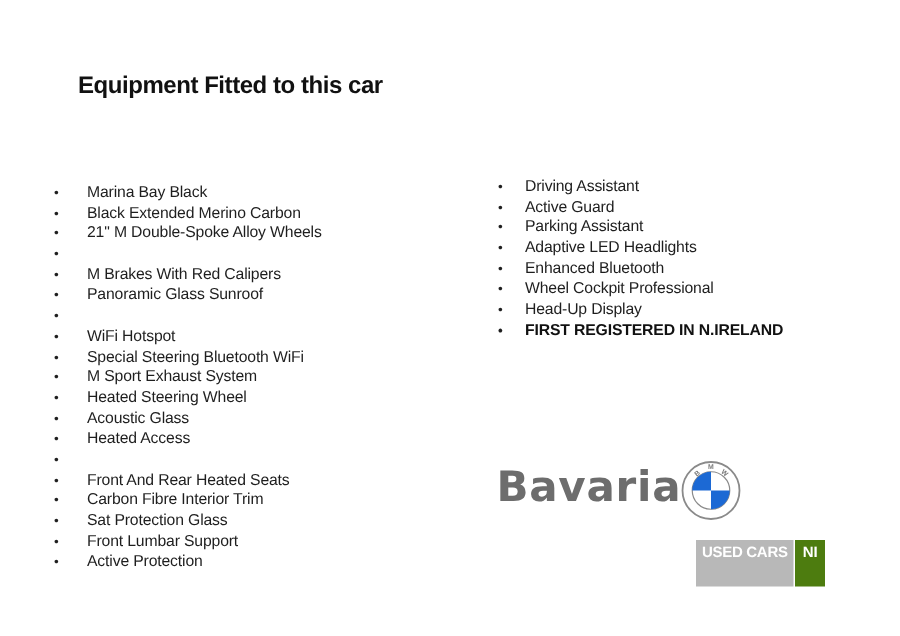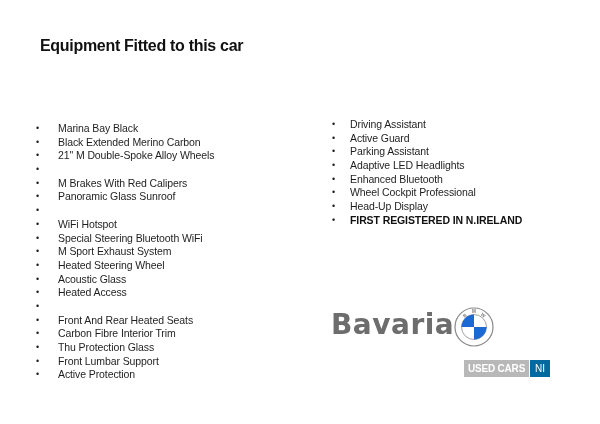--- a/index.html
+++ b/index.html
@@ -16,21 +16,21 @@
       color: #1a1a1a;
     }
     .title {
       position: absolute;
       left: 40px;
       top: 37px;
       font-size: 16px;
       font-weight: bold;
       letter-spacing: -0.3px;
       color: #111111;
-      margin: 0;
+      margin: 12px;
     }
     .list {
       position: absolute;
       list-style: none;
       margin: 0;
       padding: 0;
     }
     .list li {
       position: relative;
       height: 13.7px;
@@ -75,37 +75,37 @@
       position: absolute;
       left: 454px;
       top: 307px;
       width: 40px;
       height: 40px;
     }
     .badge {
       position: absolute;
       left: 464px;
       top: 360px;
-      height: 17px;
+      height: 31px;
       display: flex;
     }
     .badge .used {
       background: #b8b8b8;
       color: #ffffff;
       font-size: 10px;
       font-weight: bold;
       line-height: 17px;
       padding: 0 4px;
       letter-spacing: -0.2px;
     }
     .badge .ni {
-      background: #0369a1;
+      background: #4d7c0f;
       color: #ffffff;
       font-size: 10px;
-      font-weight: normal;
+      font-weight: bold;
       line-height: 17px;
       padding: 0 5px;
       margin-left: 1px;
     }
   </style>
 </head>
 <body>
 
 <h1 class="title">Equipment Fitted to this car</h1>
 
@@ -119,21 +119,21 @@
   <li><span class="bullet">•</span></li>
   <li><span class="bullet">•</span><span>WiFi Hotspot</span></li>
   <li><span class="bullet">•</span><span>Special Steering Bluetooth WiFi</span></li>
   <li><span class="bullet">•</span><span>M Sport Exhaust System</span></li>
   <li><span class="bullet">•</span><span>Heated Steering Wheel</span></li>
   <li><span class="bullet">•</span><span>Acoustic Glass</span></li>
   <li><span class="bullet">•</span><span>Heated Access</span></li>
   <li><span class="bullet">•</span></li>
   <li><span class="bullet">•</span><span>Front And Rear Heated Seats</span></li>
   <li><span class="bullet">•</span><span>Carbon Fibre Interior Trim</span></li>
-  <li><span class="bullet">•</span><span>Thu Protection Glass</span></li>
+  <li><span class="bullet">•</span><span>Sat Protection Glass</span></li>
   <li><span class="bullet">•</span><span>Front Lumbar Support</span></li>
   <li><span class="bullet">•</span><span>Active Protection</span></li>
 </ul>
 
 <ul class="list list-right">
   <li><span class="bullet">•</span><span>Driving Assistant</span></li>
   <li><span class="bullet">•</span><span>Active Guard</span></li>
   <li><span class="bullet">•</span><span>Parking Assistant</span></li>
   <li><span class="bullet">•</span><span>Adaptive LED Headlights</span></li>
   <li><span class="bullet">•</span><span>Enhanced Bluetooth</span></li>

